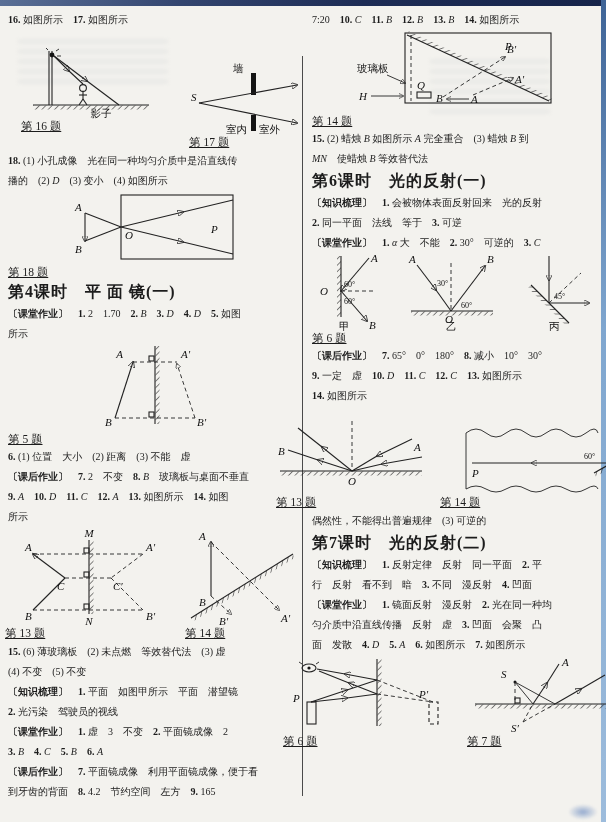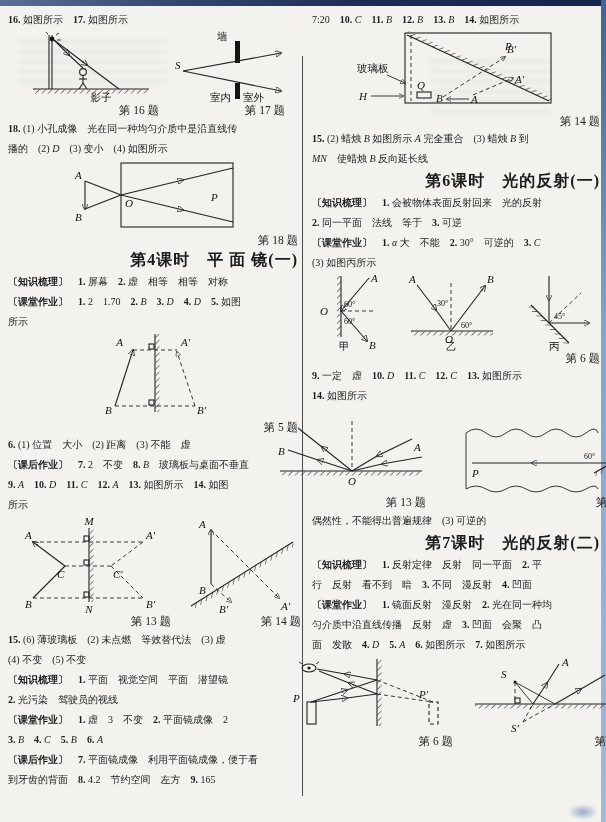--- a/index.html
+++ b/index.html
@@ -14,24 +14,24 @@
   .smudge{position:absolute;opacity:.16;filter:blur(2px);background:
     repeating-linear-gradient(180deg,#9aa2a8 0 3px,transparent 3px 10px);}
   .blueblob{position:absolute;right:8px;bottom:2px;width:30px;height:16px;filter:blur(1px);
     background:radial-gradient(ellipse,rgba(70,110,180,.55),rgba(70,110,180,0) 70%);}
   .cols{position:relative;display:flex;padding:10px 6px 0 8px;}
   .col{width:290px;}
   .col-r{width:288px;padding-left:14px;}
   .line{font-size:10px;line-height:20px;white-space:nowrap;overflow:hidden;}
   .b{font-weight:bold;}
   .v{font-style:italic;}
-  .h{font-weight:bold;font-size:16px;line-height:24px;text-align:right;letter-spacing:1px;}
+  .h{font-weight:bold;font-size:16px;line-height:24px;text-align:left;letter-spacing:1px;}
   .figrow{display:flex;justify-content:center;align-items:flex-end;gap:14px;margin:1px 0;}
   .fig{text-align:center;}
-  .cap{font-size:11.5px;line-height:15px;text-align:right;}
+  .cap{font-size:11.5px;line-height:15px;text-align:left;text-decoration:underline;}
   svg{display:block;margin:0 auto;}
   svg line,svg path,svg polyline,svg rect.o,svg ellipse,svg circle.o{stroke:#222;stroke-width:1.1;fill:none;}
   svg .dash{stroke-dasharray:4 3;}
   svg .thin{stroke-width:.9;}
   svg text{font-family:"Liberation Serif","DejaVu Serif",serif;font-size:11px;font-style:italic;fill:#111;}
   svg text.cjk{font-style:normal;font-size:10.5px;}
   svg text.deg{font-style:normal;font-size:8px;}
   svg .fillb{fill:#141414;stroke:none;}
   svg .hp{fill:url(#hp);stroke:none;}
 </style>
@@ -55,21 +55,21 @@
 <div class="smudge" style="left:430px;top:60px;width:120px;height:60px;"></div>
 <div class="smudge" style="left:18px;top:40px;width:150px;height:50px;"></div>
 <div class="blueblob"></div>
 
 <div class="cols">
 
   <div class="col">
     <div class="line"><span class="b">16.</span><span> 如图所示　</span><span class="b">17.</span><span> 如图所示</span></div>
 
     <div class="figrow">
-      <figure class="fig" style="margin:0">
+      <figure class="fig" style="margin:16px">
         <svg width="138" height="72">
           <line x1="28" y1="4" x2="28" y2="58"></line>
             <line x1="31" y1="4" x2="31" y2="58"></line>
           <circle class="fillb" cx="31" cy="8" r="2.4"></circle>
           <line class="thin" x1="35" y1="4" x2="38" y2="2"></line>
             <line class="thin" x1="36" y1="9" x2="40" y2="9"></line>
             <line class="thin" x1="27" y1="3" x2="25" y2="1"></line>
           <line x1="33" y1="9" x2="66" y2="34" marker-end="url(#ar)"></line>
             <line x1="66" y1="34" x2="98" y2="58"></line>
           <line x1="33" y1="9" x2="48" y2="24" marker-end="url(#ar)"></line>
@@ -116,21 +116,20 @@
         <line x1="20" y1="50" x2="56" y2="36"></line>
           <line x1="56" y1="36" x2="118" y2="21" marker-end="url(#ar)"></line>
           <line x1="118" y1="21" x2="168" y2="9"></line>
         <text x="60" y="48">O</text>
         <text x="146" y="42">P</text>
       </svg>
       <figcaption class="cap">第 18 题</figcaption>
     </figure>
 
     <div class="h">第4课时　平 面 镜(一)</div>
-    <div class="line"><span class="b">〔知识梳理〕</span><span>　</span><span class="b">1.</span><span> 屏幕　</span><span class="b">2.</span><span> 虚　相等　相等　对称</span></div>
     <div class="line"><span class="b">〔课堂作业〕</span><span>　</span><span class="b">1.</span><span> 2　1.70　</span><span class="b">2.</span><span> </span><span class="v">B</span><span>　</span><span class="b">3.</span><span> </span><span class="v">D</span><span>　</span><span class="b">4.</span><span> </span><span class="v">D</span><span>　</span><span class="b">5.</span><span> 如图</span></div>
     <div class="line"><span>所示</span></div>
 
     <figure class="fig" style="margin:0">
       <svg width="176" height="88">
         <line x1="90" y1="2" x2="90" y2="80"></line>
           <rect class="hp" x="90.5" y="2" width="4" height="78"></rect>
         <line x1="50" y1="74" x2="68" y2="18" marker-end="url(#ar)"></line>
         <line class="dash thin" x1="68" y1="18" x2="112" y2="18"></line>
         <line class="dash thin" x1="50" y1="74" x2="130" y2="74"></line>
@@ -188,21 +187,21 @@
           <text x="14" y="78">B</text>
           <text x="34" y="97">B′</text>
           <text x="96" y="94">A′</text>
         </svg>
         <figcaption class="cap">第 14 题</figcaption>
       </figure>
     </div>
 
     <div class="line"><span class="b">15.</span><span> (6) 薄玻璃板　(2) 未点燃　等效替代法　(3) 虚</span></div>
     <div class="line"><span>(4) 不变　(5) 不变</span></div>
-    <div class="line"><span class="b">〔知识梳理〕</span><span>　</span><span class="b">1.</span><span> 平面　视觉空间　平面　潜望镜</span></div>
+    <div class="line"><span class="b">〔知识梳理〕</span><span>　</span><span class="b">1.</span><span> 平面　如图甲所示　平面　潜望镜</span></div>
     <div class="line"><span class="b">2.</span><span> 光污染　驾驶员的视线</span></div>
     <div class="line"><span class="b">〔课堂作业〕</span><span>　</span><span class="b">1.</span><span> 虚　3　不变　</span><span class="b">2.</span><span> 平面镜成像　2</span></div>
     <div class="line"><span class="b">3.</span><span> </span><span class="v">B</span><span>　</span><span class="b">4.</span><span> </span><span class="v">C</span><span>　</span><span class="b">5.</span><span> </span><span class="v">B</span><span>　</span><span class="b">6.</span><span> </span><span class="v">A</span></div>
     <div class="line"><span class="b">〔课后作业〕</span><span>　</span><span class="b">7.</span><span> 平面镜成像　利用平面镜成像，便于看</span></div>
     <div class="line"><span>到牙齿的背面　</span><span class="b">8.</span><span> 4.2　节约空间　左方　</span><span class="b">9.</span><span> 165</span></div>
   </div>
 
   <div class="col col-r">
     <div class="line"><span>7:20　</span><span class="b">10.</span><span> </span><span class="v">C</span><span>　</span><span class="b">11.</span><span> </span><span class="v">B</span><span>　</span><span class="b">12.</span><span> </span><span class="v">B</span><span>　</span><span class="b">13.</span><span> </span><span class="v">B</span><span>　</span><span class="b">14.</span><span> 如图所示</span></div>
 
@@ -225,26 +224,25 @@
         <line class="dash thin" x1="116" y1="65" x2="156" y2="48" marker-end="url(#ar)"></line>
         <text x="150" y="23">B′</text>
         <text x="158" y="53">A′</text>
         <text x="150" y="20" transform="translate(0,-2)"></text>
         <text x="152" y="18" transform="translate(-4,2)">P</text>
       </svg>
       <figcaption class="cap">第 14 题</figcaption>
     </figure>
 
     <div class="line"><span class="b">15.</span><span> (2) 蜡烛 </span><span class="v">B</span><span> 如图所示 </span><span class="v">A</span><span> 完全重合　(3) 蜡烛 </span><span class="v">B</span><span> 到</span></div>
-    <div class="line"><span class="v">MN</span><span>　使蜡烛 </span><span class="v">B</span><span> 反向延长线</span></div>
+    <div class="line"><span class="v">MN</span><span>　使蜡烛 </span><span class="v">B</span><span> 等效替代法</span></div>
     <div class="h">第6课时　光的反射(一)</div>
     <div class="line"><span class="b">〔知识梳理〕</span><span>　</span><span class="b">1.</span><span> 会被物体表面反射回来　光的反射</span></div>
     <div class="line"><span class="b">2.</span><span> 同一平面　法线　等于　</span><span class="b">3.</span><span> 可逆</span></div>
     <div class="line"><span class="b">〔课堂作业〕</span><span>　</span><span class="b">1.</span><span> </span><span class="v">α</span><span> 大　不能　</span><span class="b">2.</span><span> 30°　可逆的　</span><span class="b">3.</span><span> </span><span class="v">C</span></div>
-    <div class="line"><span>(3) 如图丙所示</span></div>
 
     <figure class="fig" style="margin:0">
       <svg width="278" height="78">
         <line x1="24" y1="3" x2="24" y2="64"></line>
           <rect class="hp" x="20" y="3" width="4" height="61"></rect>
         <text x="11" y="42" text-anchor="end">O</text>
         <line class="dash thin" x1="24" y1="38" x2="58" y2="38"></line>
         <line x1="52" y1="5" x2="24" y2="38" marker-end="url(#ar)"></line>
         <line x1="24" y1="38" x2="50" y2="68" marker-end="url(#ar)"></line>
         <text x="54" y="9">A</text>
@@ -271,20 +269,21 @@
         <line x1="214" y1="32" x2="252" y2="70"></line>
         <rect class="hp" x="214" y="32" width="54" height="4" transform="rotate(45 214 32)"></rect>
         <line x1="232" y1="50" x2="272" y2="50" marker-end="url(#ar)"></line>
         <line class="dash thin" x1="232" y1="50" x2="264" y2="20"></line>
         <text class="deg" x="237" y="46">45°</text>
         <text class="cjk" x="232" y="77">丙</text>
       </svg>
       <figcaption class="cap">第 6 题</figcaption>
     </figure>
 
+    <div class="line"><span class="b">〔课后作业〕</span><span>　</span><span class="b">7.</span><span> 65°　0°　180°　</span><span class="b">8.</span><span> 减小　10°　30°</span></div>
     <div class="line"><span class="b">9.</span><span> 一定　虚　</span><span class="b">10.</span><span> </span><span class="v">D</span><span>　</span><span class="b">11.</span><span> </span><span class="v">C</span><span>　</span><span class="b">12.</span><span> </span><span class="v">C</span><span>　</span><span class="b">13.</span><span> 如图所示</span></div>
     <div class="line"><span class="b">14.</span><span> 如图所示</span></div>
 
     <div class="figrow">
       <figure class="fig" style="margin:0">
         <svg width="150" height="84">
           <line x1="4" y1="60" x2="146" y2="60"></line>
             <rect class="hp" x="4" y="60.5" width="142" height="4"></rect>
           <line class="dash thin" x1="76" y1="10" x2="76" y2="60"></line>
           <line x1="76" y1="60" x2="42" y2="49" marker-end="url(#ar)"></line>

